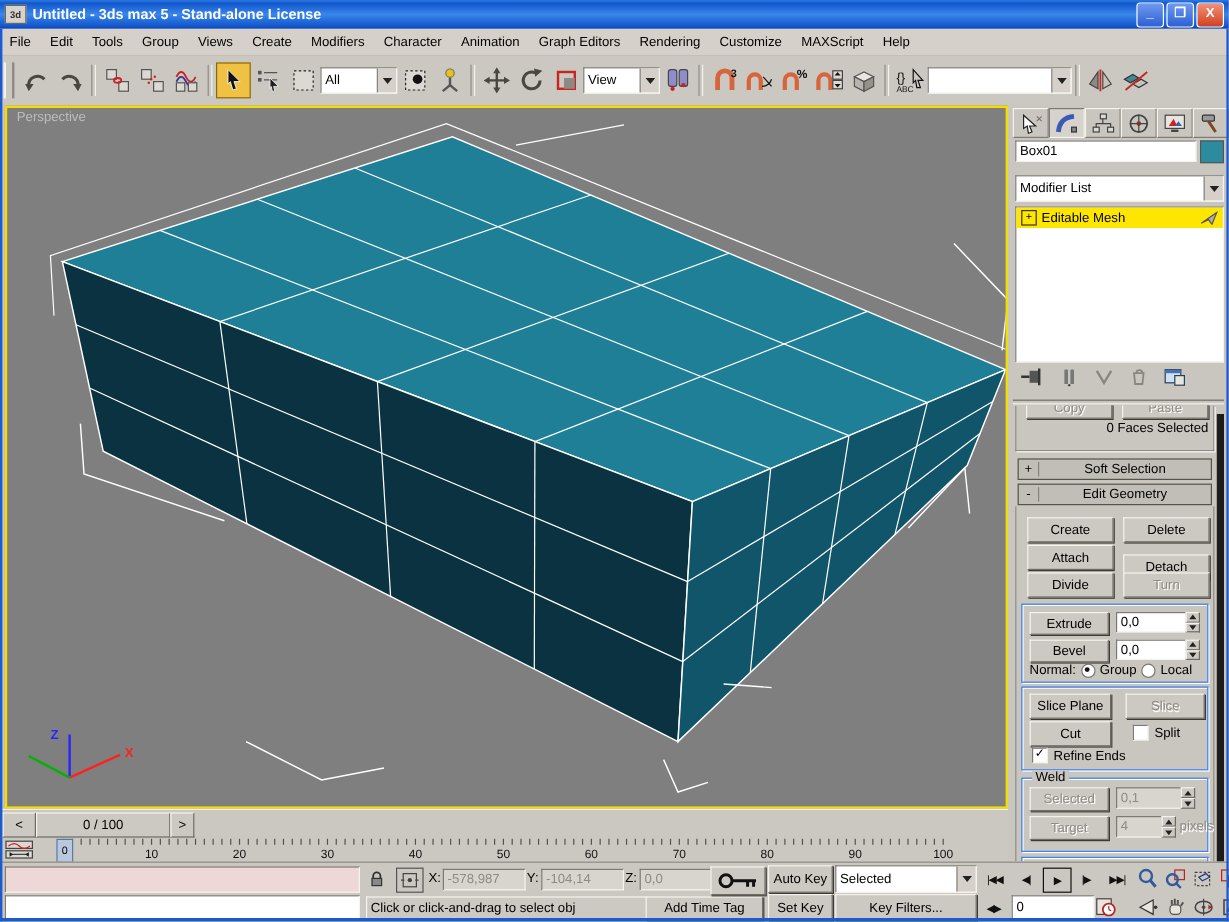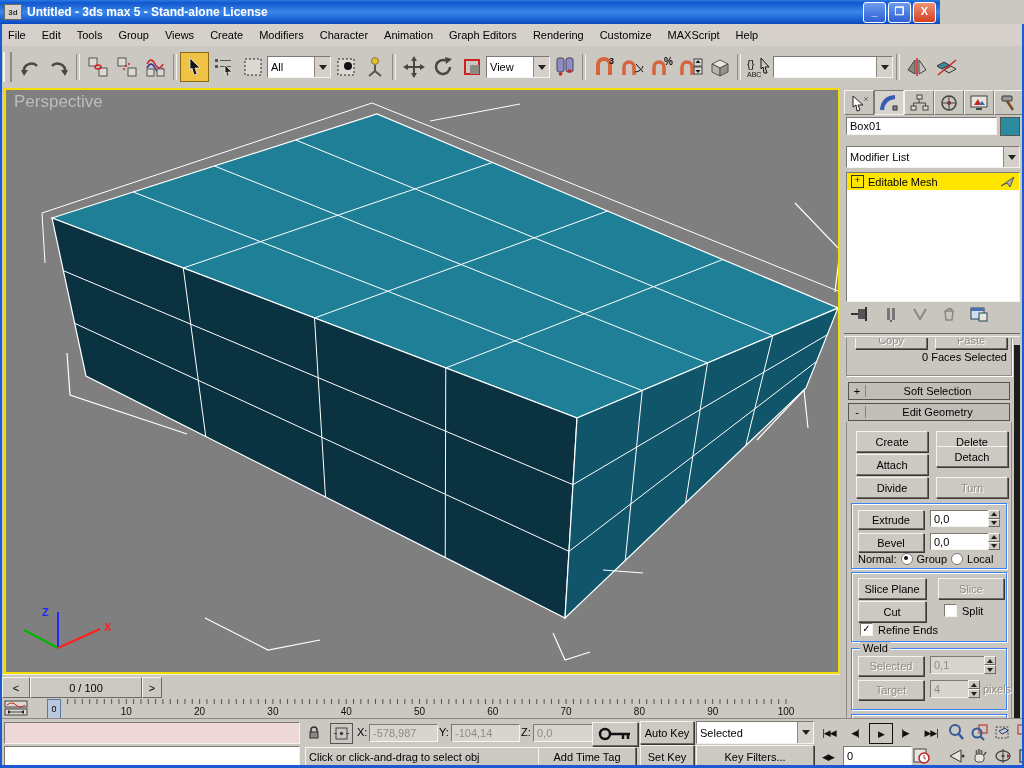--- a/index.html
+++ b/index.html
@@ -1,21 +1,21 @@
 <!DOCTYPE html>
 <html><head>
 <meta charset="utf-8">
 <style>
   html,body{margin:0;padding:0;}
   body{width:1024px;height:768px;position:relative;overflow:hidden;
        font-family:"Liberation Sans",sans-serif;font-size:11px;color:#000;
        background:#cbc7c1;}
   .abs{position:absolute;}
   
-  #titlebar{left:0;top:0;width:940px;height:24px;
+  #titlebar{left:0;top:0;width:1024px;height:24px;
     background:linear-gradient(180deg,#2a7ae0 0%,#1257ce 12%,#3a86ea 50%,#1257ce 90%,#0a44b4 100%);
     display:flex;align-items:center;color:#fff;font-weight:bold;font-size:12px;}
   #titlebar .ticon{width:16px;height:14px;margin:0 5px 0 4px;background:#d6d2cc;border:1px solid #6b6860;
     display:flex;align-items:center;justify-content:center;font-size:8px;color:#333;font-weight:bold;}
   .caption-btns{margin-left:auto;display:flex;gap:2px;margin-right:4px;}
   .cbtn{width:21px;height:19px;border:1px solid #fff;border-radius:3px;color:#fff;font-size:11px;line-height:17px;
     text-align:center;background:linear-gradient(180deg,#6f9aee,#2c61d4);}
   .cbtn.close{background:linear-gradient(180deg,#f09179,#d3401e);}
   #menubar{left:0;top:24px;width:1024px;height:22px;background:#d5d1ca;border-bottom:1px solid #9b978f;
     display:flex;align-items:center;}
@@ -26,21 +26,21 @@
   .tbtn.active{background:#f0c243;border:1px solid #8a6a10;width:27px;height:28px;}
   .tsep{width:2px;height:26px;border-left:1px solid #918d86;border-right:1px solid #f4f1ec;margin:0 3px;flex:0 0 auto;}
   .thandle{width:5px;height:30px;border-left:2px solid #f4f1ec;border-right:2px solid #8f8b84;margin:0 3px;flex:0 0 auto;}
   .dd{height:20px;background:#fff;border:1px solid;border-color:#7e7a73 #f6f3ee #f6f3ee #7e7a73;
       display:flex;align-items:center;flex:0 0 auto;}
   .dd .val{flex:1;padding-left:3px;overflow:hidden;white-space:nowrap;}
   .dd .arw{width:15px;height:100%;background:#d5d1ca;border-left:1px solid #8a867f;display:flex;align-items:center;justify-content:center;}
   .dd .arw:after{content:"";border:4px solid transparent;border-top:5px solid #222;margin-top:4px;}
   
   #viewport{left:4px;top:88px;width:832px;height:582px;border:2px solid #f4dd00;background:#7f7f7f;}
-  #vp-label{left:8px;top:2px;color:#bdbdbd;font-size:17px;}
+  #vp-label{left:8px;top:2px;color:#bdbdbd;font-size:11px;}
   
   #cmdpanel{left:840px;top:88px;width:184px;height:630px;background:#c9c5bf;}
   .ptab{width:28px;height:23px;border:1px solid;border-color:#f6f3ee #7e7a73 #7e7a73 #f6f3ee;
         display:flex;align-items:center;justify-content:center;background:#c9c5bf;}
   .ptab.active{border-color:#7e7a73 #f6f3ee #f6f3ee #7e7a73;background:#d6d2cc;}
   .field{background:#fff;border:1px solid;border-color:#7e7a73 #f6f3ee #f6f3ee #7e7a73;
          display:flex;align-items:center;padding-left:3px;}
   .btn{background:#ccc8c2;border:1px solid;border-color:#f6f3ee #6f6b64 #6f6b64 #f6f3ee;
        box-shadow:1px 1px 0 #3c3a36;display:flex;align-items:center;justify-content:center;font-size:11px;}
   .btn.dis,.dis{color:#8f8b85;text-shadow:1px 1px 0 #fff;}
@@ -471,21 +471,21 @@
     </div>
     <div class="rh abs" style="left:8px;top:65px;width:160px;height:16px;">
       <span class="pm">-</span>
       <span class="t">Edit Geometry</span>
     </div>
 
     <div class="abs" style="left:6px;top:84px;width:164px;height:296px;border-left:1px solid #908c85;border-right:1px solid #908c85;">
       <div class="btn abs" style="left:9px;top:9px;width:70px;height:19px;">Create</div>
       <div class="btn abs" style="left:89px;top:9px;width:70px;height:19px;">Delete</div>
       <div class="btn abs" style="left:9px;top:32px;width:70px;height:19px;">Attach</div>
-      <div class="btn abs" style="left:89px;top:24px;width:70px;height:19px;">Detach</div>
+      <div class="btn abs" style="left:89px;top:40px;width:70px;height:19px;">Detach</div>
       <div class="btn abs" style="left:9px;top:55px;width:70px;height:19px;">Divide</div>
       <div class="btn dis abs" style="left:89px;top:55px;width:70px;height:19px;">Turn</div>
 
       <div class="gb abs" style="left:4px;top:81px;width:154px;height:64px;">
         <div class="btn abs" style="left:6px;top:6px;width:64px;height:17px;">Extrude</div>
         <div class="field abs" style="left:78px;top:6px;width:56px;height:15px;">
             <span>0,0</span>
           </div>
         <div class="spin abs" style="left:136px;top:6px;height:17px;">
             <div class="up"></div>

